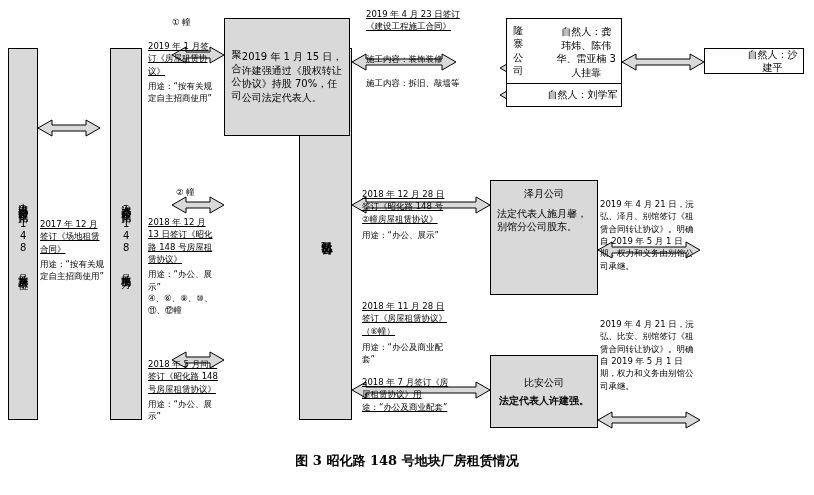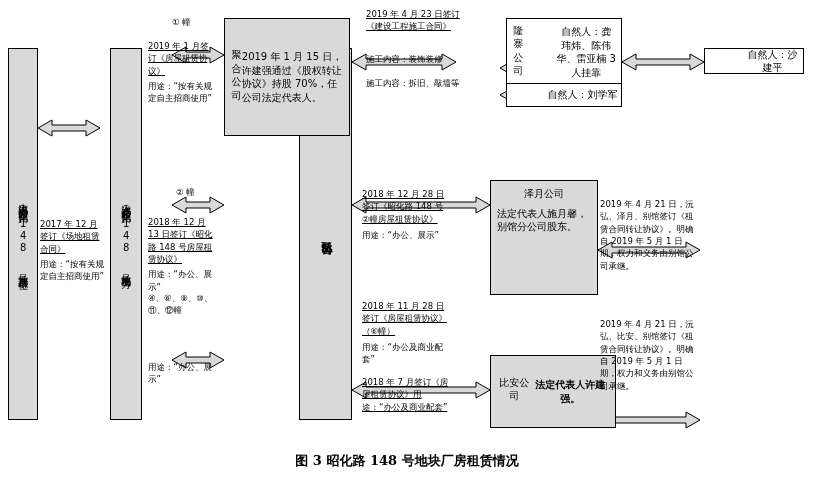--- a/index.html
+++ b/index.html
@@ -112,21 +112,21 @@
 
   <div class="box white" style="left:506px;top:83px;width:116px;height:24px;">
     <span>自然人：刘学军</span>
   </div>
 
   <div class="box" style="left:490px;top:180px;width:108px;height:115px;flex-direction:column;justify-content:flex-start;padding:6px;">
     <div class="title" style="margin-bottom:6px;">泽月公司</div>
     <div style="text-align:left;">法定代表人施月馨，别馆分公司股东。</div>
   </div>
 
-  <div class="box" style="left:490px;top:355px;width:126px;height:73px;flex-direction:row;justify-content:center;padding:6px;">
+  <div class="box" style="left:490px;top:355px;width:108px;height:73px;flex-direction:column;justify-content:center;padding:6px;">
     <div class="title" style="margin-bottom:5px;">比安公司</div>
     <div style="font-weight:bold;">法定代表人许建强。</div>
   </div>
 
 
   <div class="note" style="left:172px;top:16px;width:52px;">
     <span>① 幢</span>
   </div>
 
   <div class="note" style="left:148px;top:40px;width:66px;">
@@ -146,20 +146,21 @@
   <div class="note" style="left:148px;top:216px;width:70px;">
     <div class="u">2018 年 12 月 13 日签订《昭化路 148 号房屋租赁协议》</div>
     <div style="margin-top:3px;">用途：“办公、展示”</div>
   </div>
 
   <div class="note" style="left:148px;top:292px;width:74px;">
     <span>④、⑥、⑨、⑩、⑪、⑫幢</span>
   </div>
 
   <div class="note" style="left:148px;top:358px;width:74px;">
+    <div class="u">2018 年 5 月间，签订《昭化路 148 号房屋租赁协议》</div>
     <div style="margin-top:3px;">用途：“办公、展示”</div>
   </div>
 
   <div class="note" style="left:362px;top:188px;width:88px;">
     <div class="u">2018 年 12 月 28 日签订《昭化路 148 号②幢房屋租赁协议》</div>
     <div style="margin-top:4px;">用途：“办公、展示”</div>
   </div>
 
   <div class="note" style="left:362px;top:300px;width:88px;">
     <div class="u">2018 年 11 月 28 日签订《房屋租赁协议》（⑥幢）</div>

